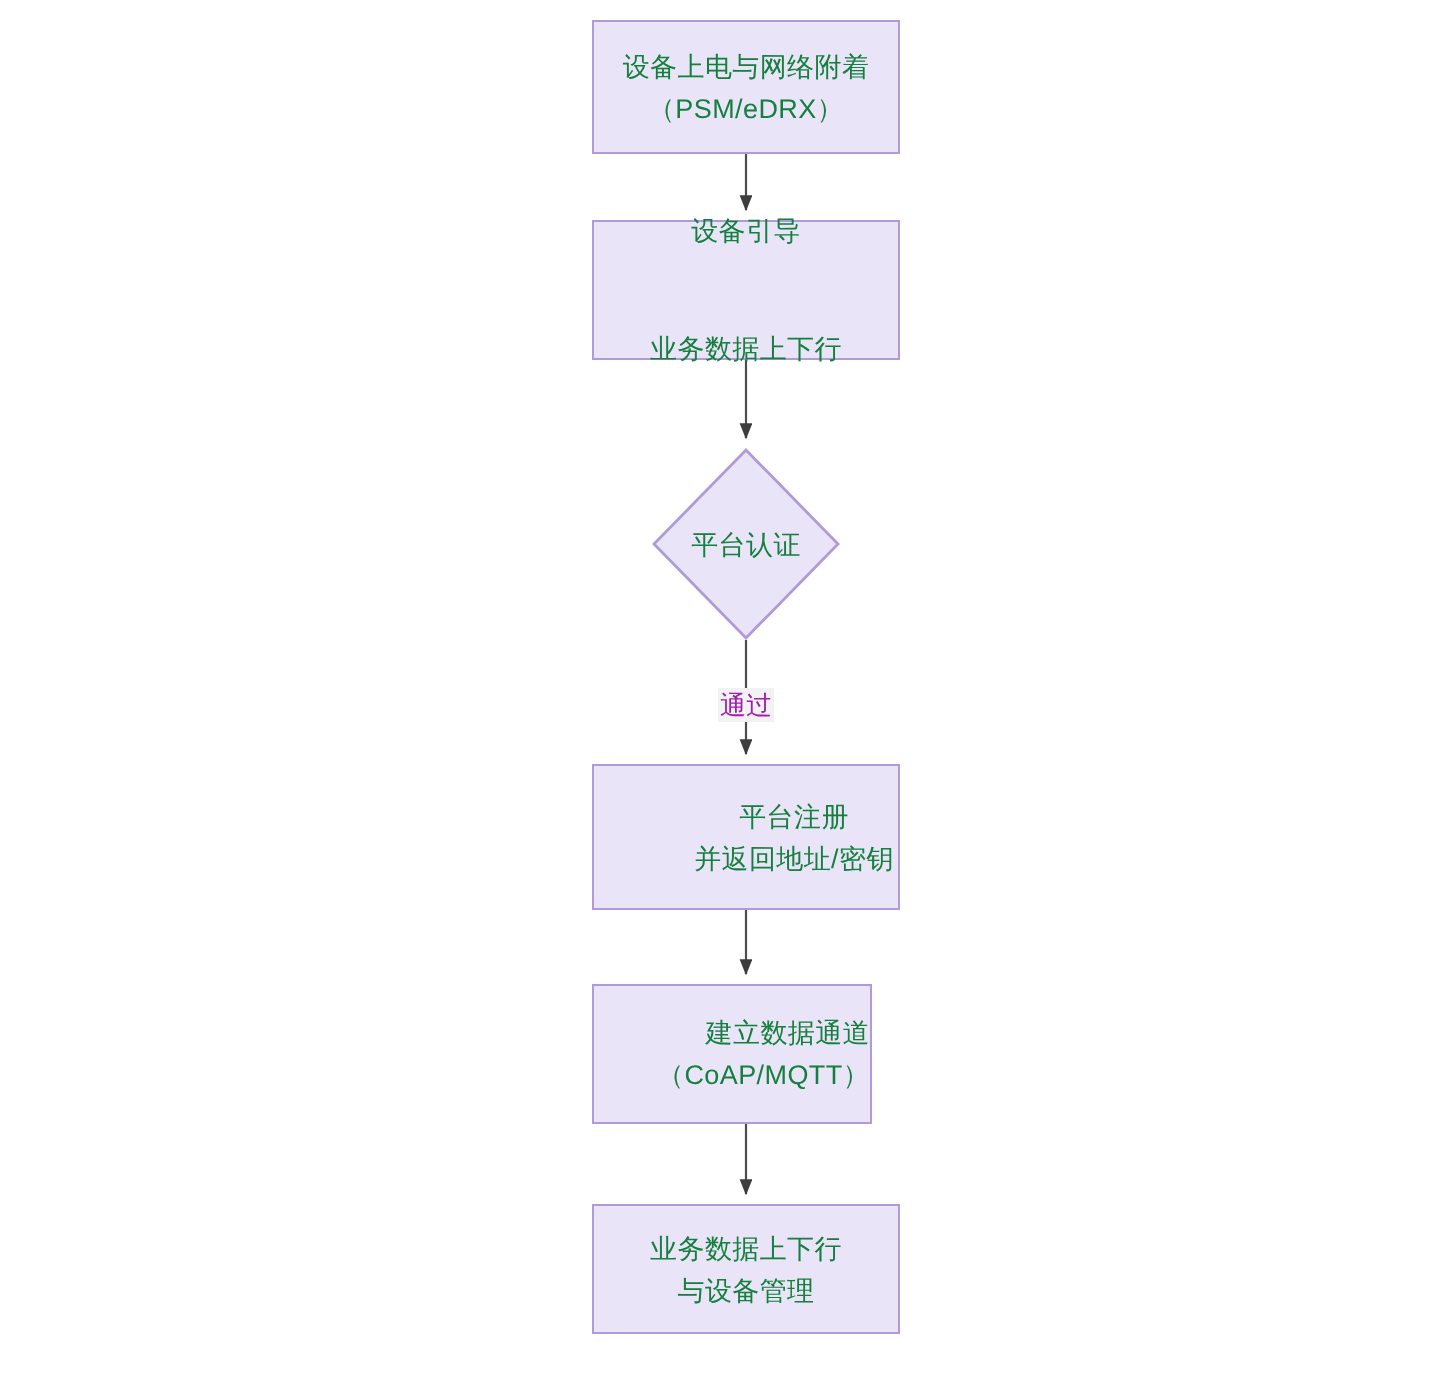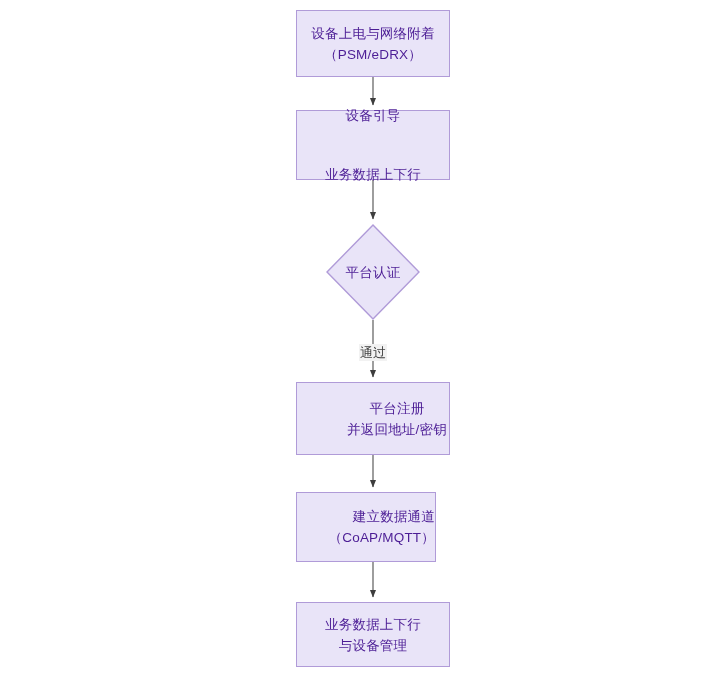--- a/index.html
+++ b/index.html
@@ -28,21 +28,21 @@
     pointer-events: none;
   }
   .node {
     position: absolute;
     box-sizing: border-box;
     display: flex;
     flex-direction: column;
     align-items: center;
     justify-content: center;
     text-align: center;
-    color: #4c1d95;
+    color: #15803d;
     font-size: 13.5px;
     line-height: 21px;
     letter-spacing: 0.2px;
   }
   .node.process {
     background: #e9e4f8;
     border: 1.4px solid #b09bd8;
   }
   .node.decision {
     background: transparent;
@@ -59,21 +59,21 @@
     position: relative;
     z-index: 2;
   }
   .node-line {
     display: block;
     white-space: nowrap;
   }
   .edge-label {
     position: absolute;
     background: #f2f2f2;
-    color: #404040;
+    color: #a21caf;
     font-size: 13px;
     line-height: 17px;
     padding: 0 1px;
     white-space: nowrap;
     transform: translateX(-50%);
   }
 </style>
 </head>
 <body>
 

